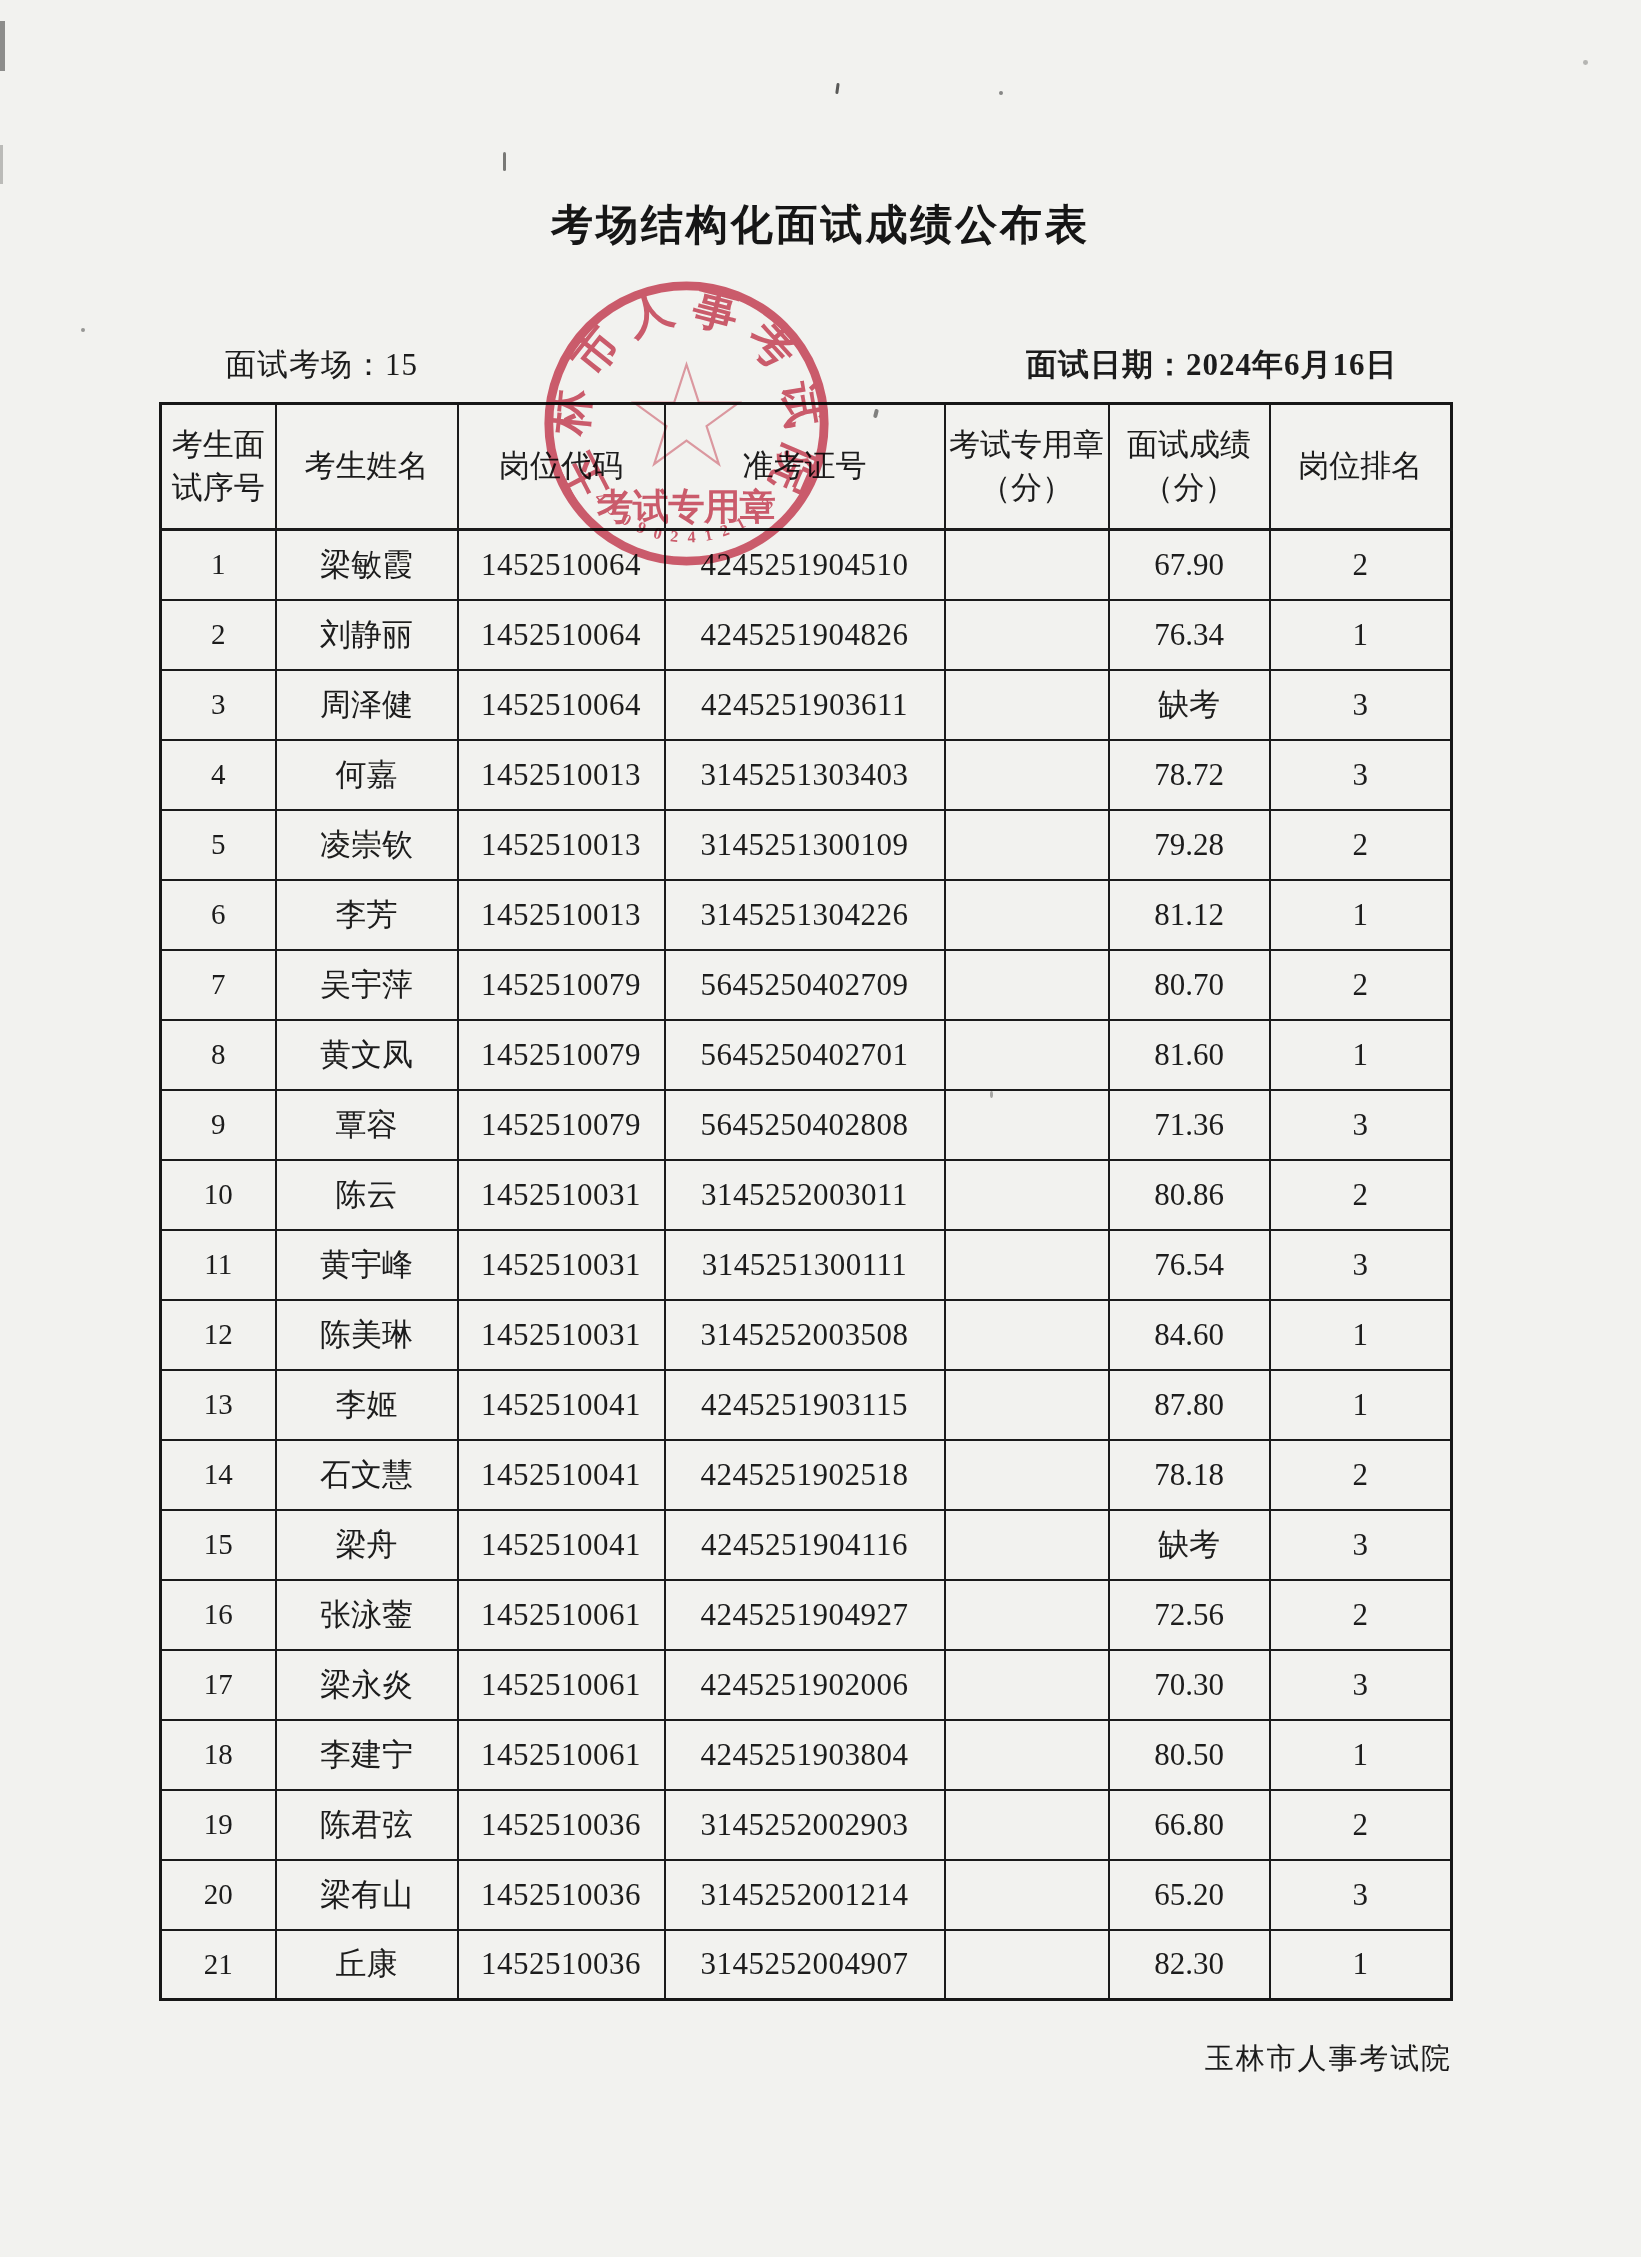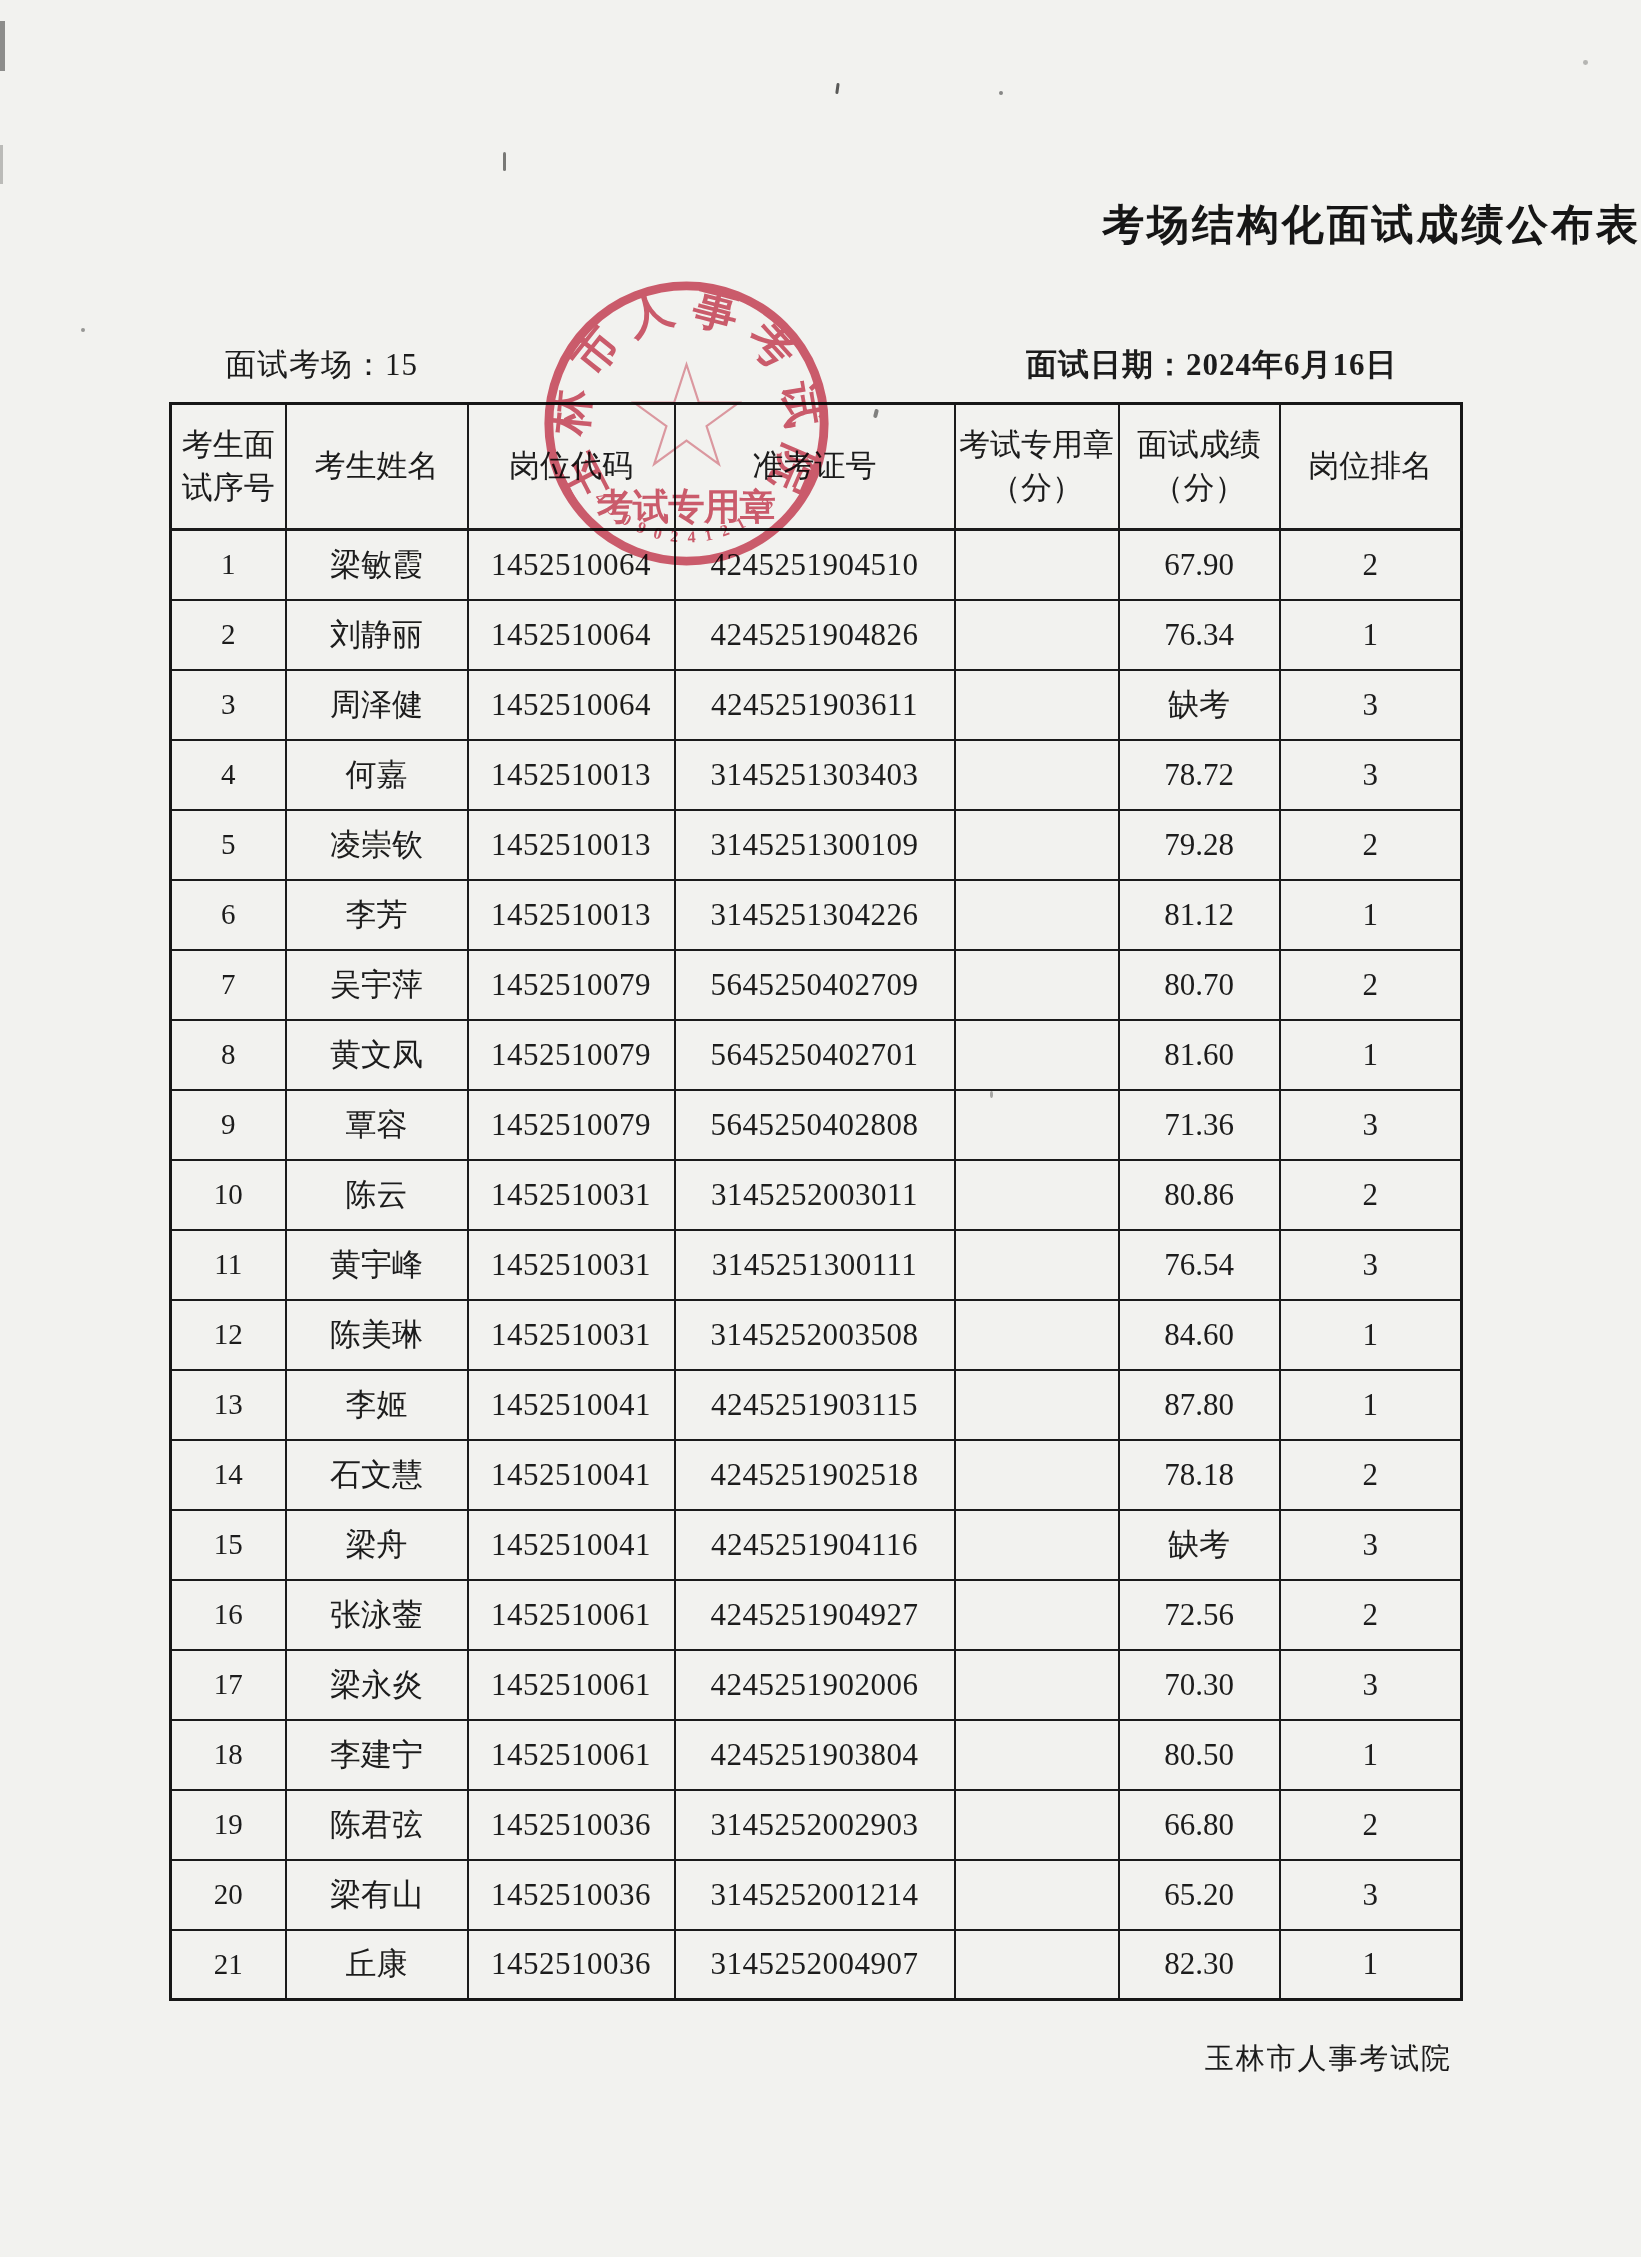--- a/index.html
+++ b/index.html
@@ -8,21 +8,21 @@
   body {
     position: relative;
     background: #f2f2ef;
     font-family: "Liberation Serif", "DejaVu Serif", serif;
     color: #1c1c1c;
     overflow: hidden;
   }
   .page-title {
     position: absolute;
     top: 197px; left: 0; width: 1641px;
-    text-align: right;
+    text-align: center;
     font-family: "Liberation Sans", "DejaVu Sans", sans-serif;
     font-weight: bold;
     font-size: 42px;
     letter-spacing: 2.9px;
     color: #161616;
   }
   .meta-room {
     position: absolute;
     top: 344px; left: 225px;
     font-size: 31px;
@@ -31,21 +31,21 @@
   }
   .meta-date {
     position: absolute;
     top: 344px; left: 1026px;
     font-size: 31px;
     letter-spacing: 1px;
     font-weight: bold;
   }
   table.score-table {
     position: absolute;
-    top: 402px; left: 169px;
+    top: 402px; left: 159px;
     width: 1292px;
     border-collapse: collapse;
     table-layout: fixed;
     border: 3.9px solid #171717;
   }
   .score-table th, .score-table td {
     border: 2.4px solid #1b1b1b;
     text-align: center;
     vertical-align: middle;
     font-weight: normal;

